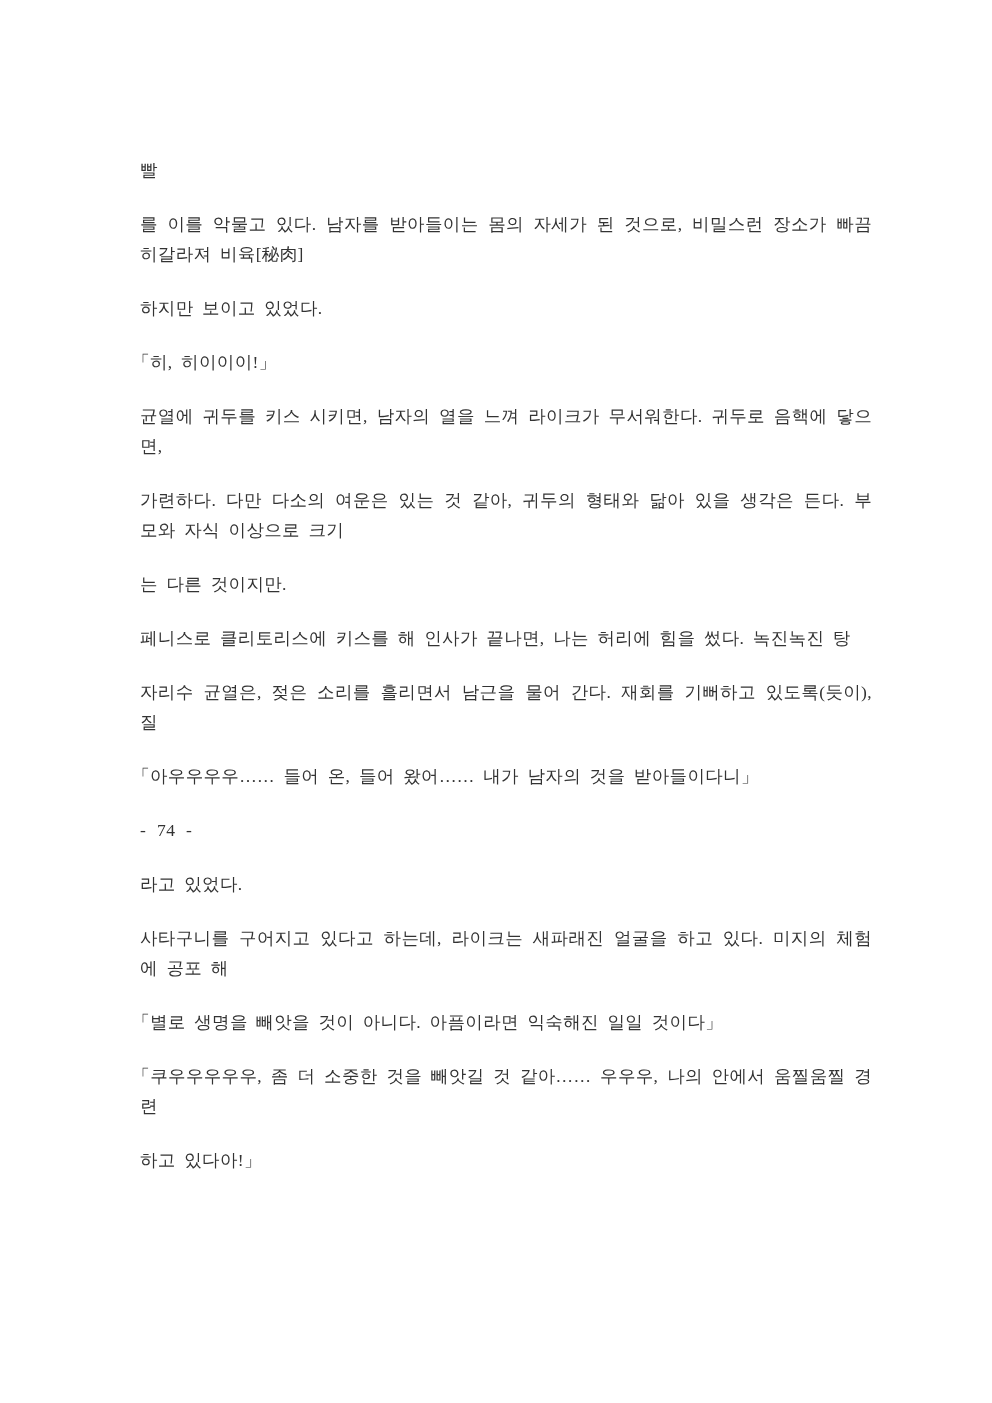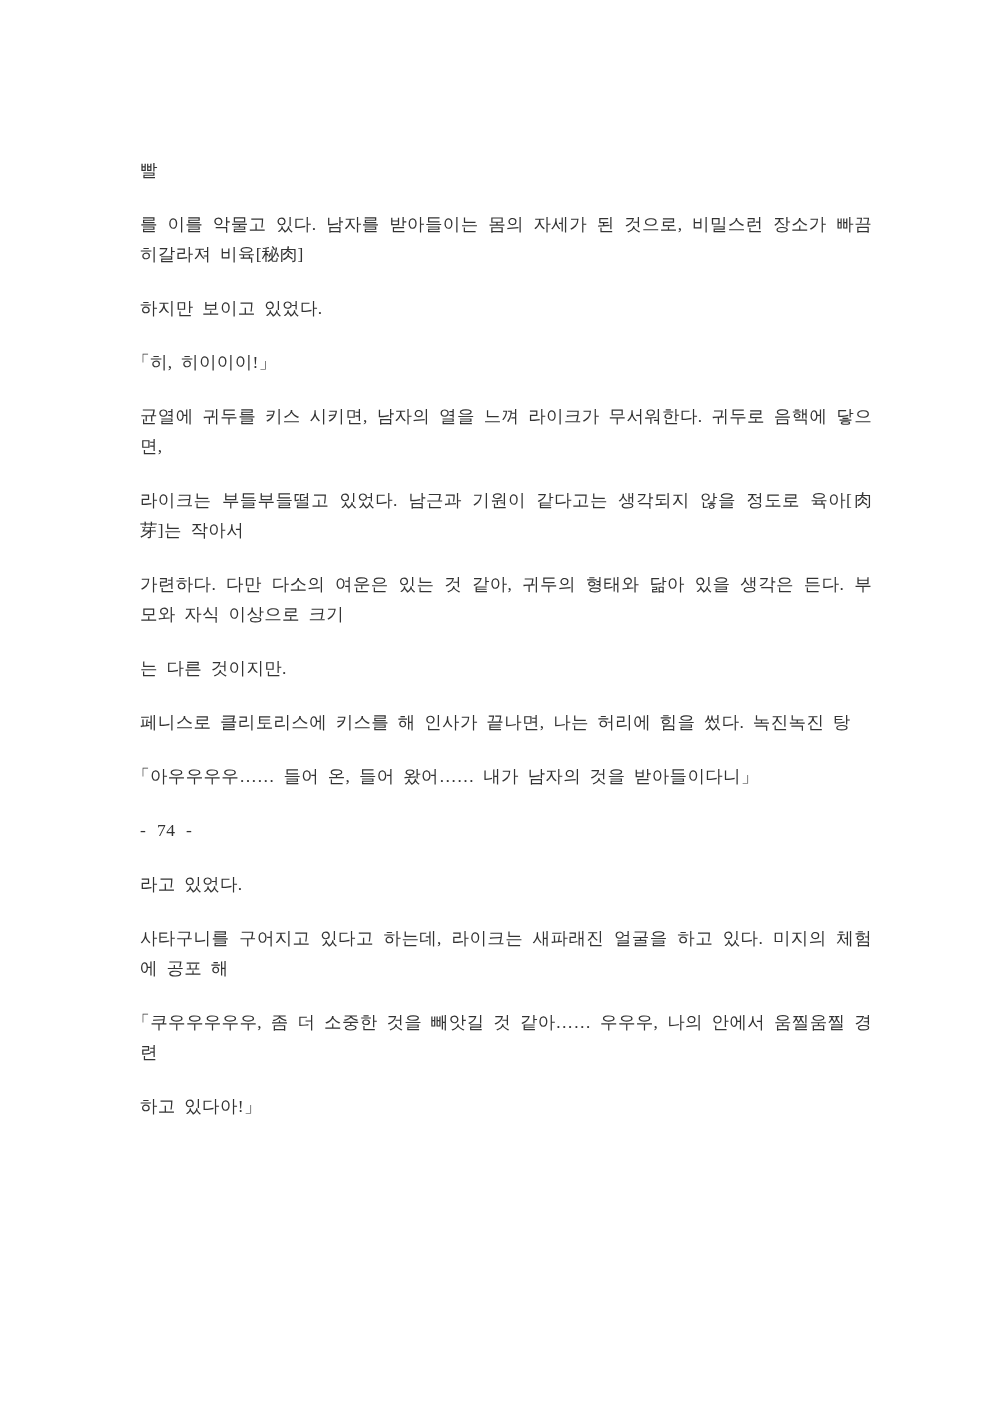--- a/index.html
+++ b/index.html
@@ -39,23 +39,24 @@
 </style>
 </head>
 <body>
 
 <div class="page">
   <p>빨</p>
   <p>를 이를 악물고 있다. 남자를 받아들이는 몸의 자세가 된 것으로, 비밀스런 장소가 빠끔히갈라져 비육[秘肉]</p>
   <p>하지만 보이고 있었다.</p>
   <p class="dialogue">「히, 히이이이!」</p>
   <p>균열에 귀두를 키스 시키면, 남자의 열을 느껴 라이크가 무서워한다. 귀두로 음핵에 닿으면,</p>
-  <p>라이크는 부들부들떨고 있었다. 남근과 기원이 같다고는 생각되지 않을 정도로 육아[肉芽]는 작아서</p>
   <p>가련하다. 다만 다소의 여운은 있는 것 같아, 귀두의 형태와 닮아 있을 생각은 든다. 부모와 자식 이상으로 크기</p>
   <p>는 다른 것이지만.</p>
   <p>페니스로 클리토리스에 키스를 해 인사가 끝나면, 나는 허리에 힘을 썼다. 녹진녹진 탕</p>
+  <p>자리수 균열은, 젖은 소리를 흘리면서 남근을 물어 간다. 재회를 기뻐하고 있도록(듯이), 질</p>
   <p class="dialogue">「아우우우우…… 들어 온, 들어 왔어…… 내가 남자의 것을 받아들이다니」</p>
   <p class="pagenum">- 74 -</p>
   <p>라고 있었다.</p>
   <p>사타구니를 구어지고 있다고 하는데, 라이크는 새파래진 얼굴을 하고 있다. 미지의 체험에 공포 해</p>
+  <p class="dialogue">「별로 생명을 빼앗을 것이 아니다. 아픔이라면 익숙해진 일일 것이다」</p>
   <p class="dialogue">「쿠우우우우우, 좀 더 소중한 것을 빼앗길 것 같아…… 우우우, 나의 안에서 움찔움찔 경련</p>
   <p>하고 있다아!」</p>
 </div>
 
 </body></html>

